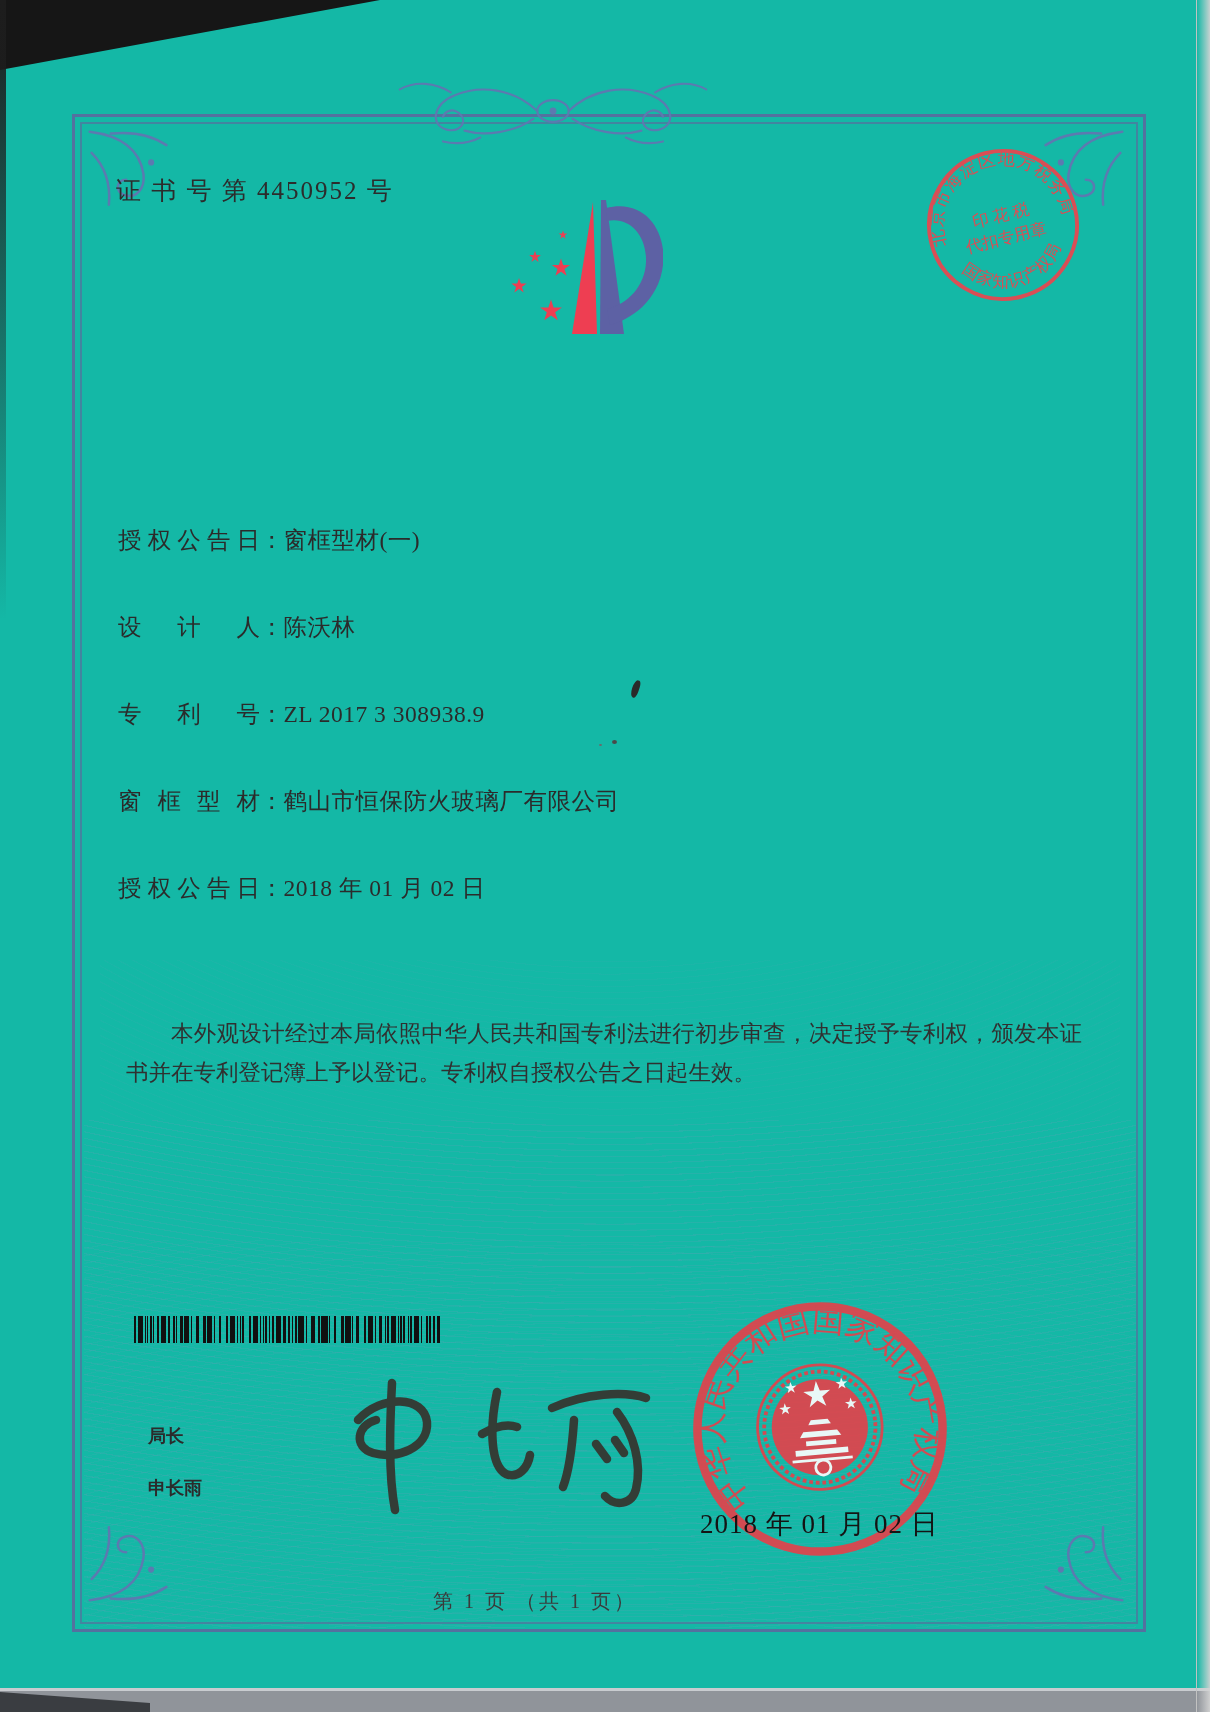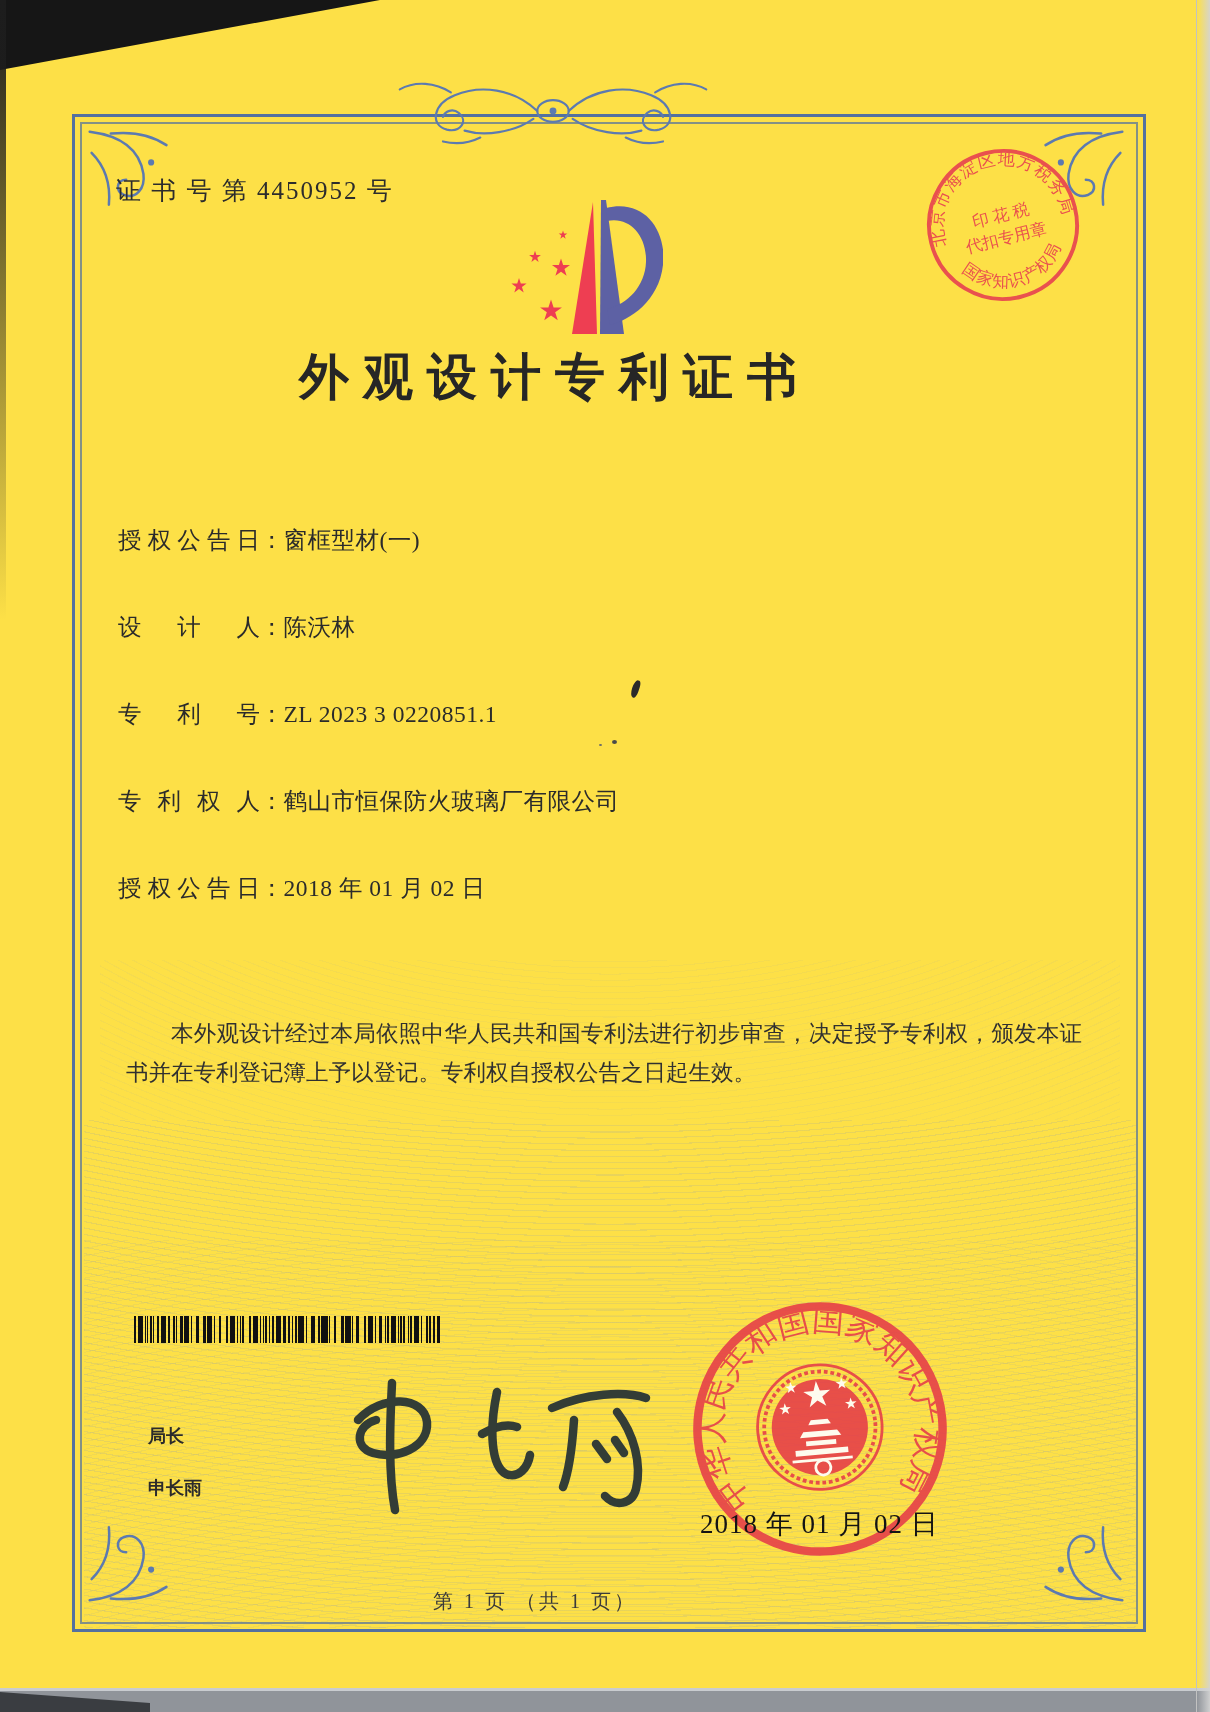--- a/index.html
+++ b/index.html
@@ -1,18 +1,18 @@
 <!DOCTYPE html>
 <html><head>
 <meta charset="utf-8">
 <style>
   html,body{margin:0;padding:0;background:#ffffff;}
   .page{
     position:relative; width:1210px; height:1712px; overflow:hidden;
-    background:#fde047;
+    background:#14b8a6;
     font-family:"Liberation Serif","DejaVu Serif",serif;
     color:#2e2e2e;
   }
   
   .art-top-left{position:absolute;left:0;top:0;width:380px;height:70px;background:#161616;
     clip-path:polygon(0 0,380px 0,0 70px);}
   .art-left-strip{position:absolute;left:0;top:0;width:6px;height:620px;
     background:linear-gradient(#1d1d1d,rgba(40,40,40,0));}
   .art-bottom-band{position:absolute;left:0;top:1688px;width:1210px;height:24px;background:#90949a;
     border-top:3px solid #c9ccd0;}
@@ -158,34 +158,33 @@
         <textPath href="#taxTop" startOffset="50%" text-anchor="middle">北京市海淀区地方税务局</textPath>
       </text>
       <text font-size="23" letter-spacing="1" font-family="Liberation Serif, DejaVu Serif, serif">
         <textPath href="#taxBot" startOffset="50%" text-anchor="middle">国家知识产权局</textPath>
       </text>
       <text x="110" y="104" font-size="23" text-anchor="middle" font-family="Liberation Serif, DejaVu Serif, serif">印 花 税</text>
       <text x="110" y="136" font-size="23" text-anchor="middle" font-family="Liberation Serif, DejaVu Serif, serif">代扣专用章</text>
     </g>
   </svg>
 
-  <div class="title">外观设计专利证书</div>
 
   <div class="fields">
     <div class="field-row">
       <span class="field-label">授权公告日</span><span class="field-colon">：</span><span class="field-value">窗框型材(一)</span>
     </div>
     <div class="field-row">
       <span class="field-label">设计人</span><span class="field-colon">：</span><span class="field-value">陈沃林</span>
     </div>
     <div class="field-row">
-      <span class="field-label">专利号</span><span class="field-colon">：</span><span class="field-value">ZL 2023 3 0220851.1</span>
-    </div>
-    <div class="field-row">
-      <span class="field-label">专利权人</span><span class="field-colon">：</span><span class="field-value">鹤山市恒保防火玻璃厂有限公司</span>
+      <span class="field-label">专利号</span><span class="field-colon">：</span><span class="field-value">ZL 2017 3 308938.9</span>
+    </div>
+    <div class="field-row">
+      <span class="field-label">窗框型材</span><span class="field-colon">：</span><span class="field-value">鹤山市恒保防火玻璃厂有限公司</span>
     </div>
     <div class="field-row">
       <span class="field-label">授权公告日</span><span class="field-colon">：</span><span class="field-value">2018 年 01 月 02 日</span>
     </div>
   </div>
 
   <div class="paras">
     <p>本外观设计经过本局依照中华人民共和国专利法进行初步审查，决定授予专利权，颁发本证书并在专利登记簿上予以登记。专利权自授权公告之日起生效。</p>
   </div>
 

